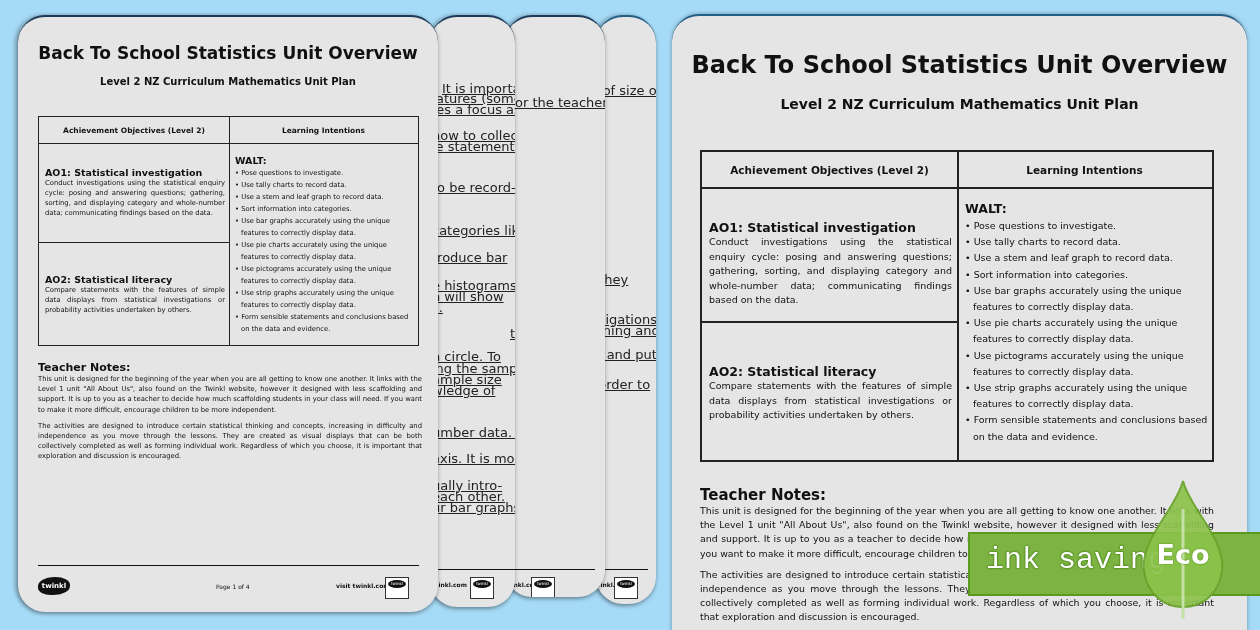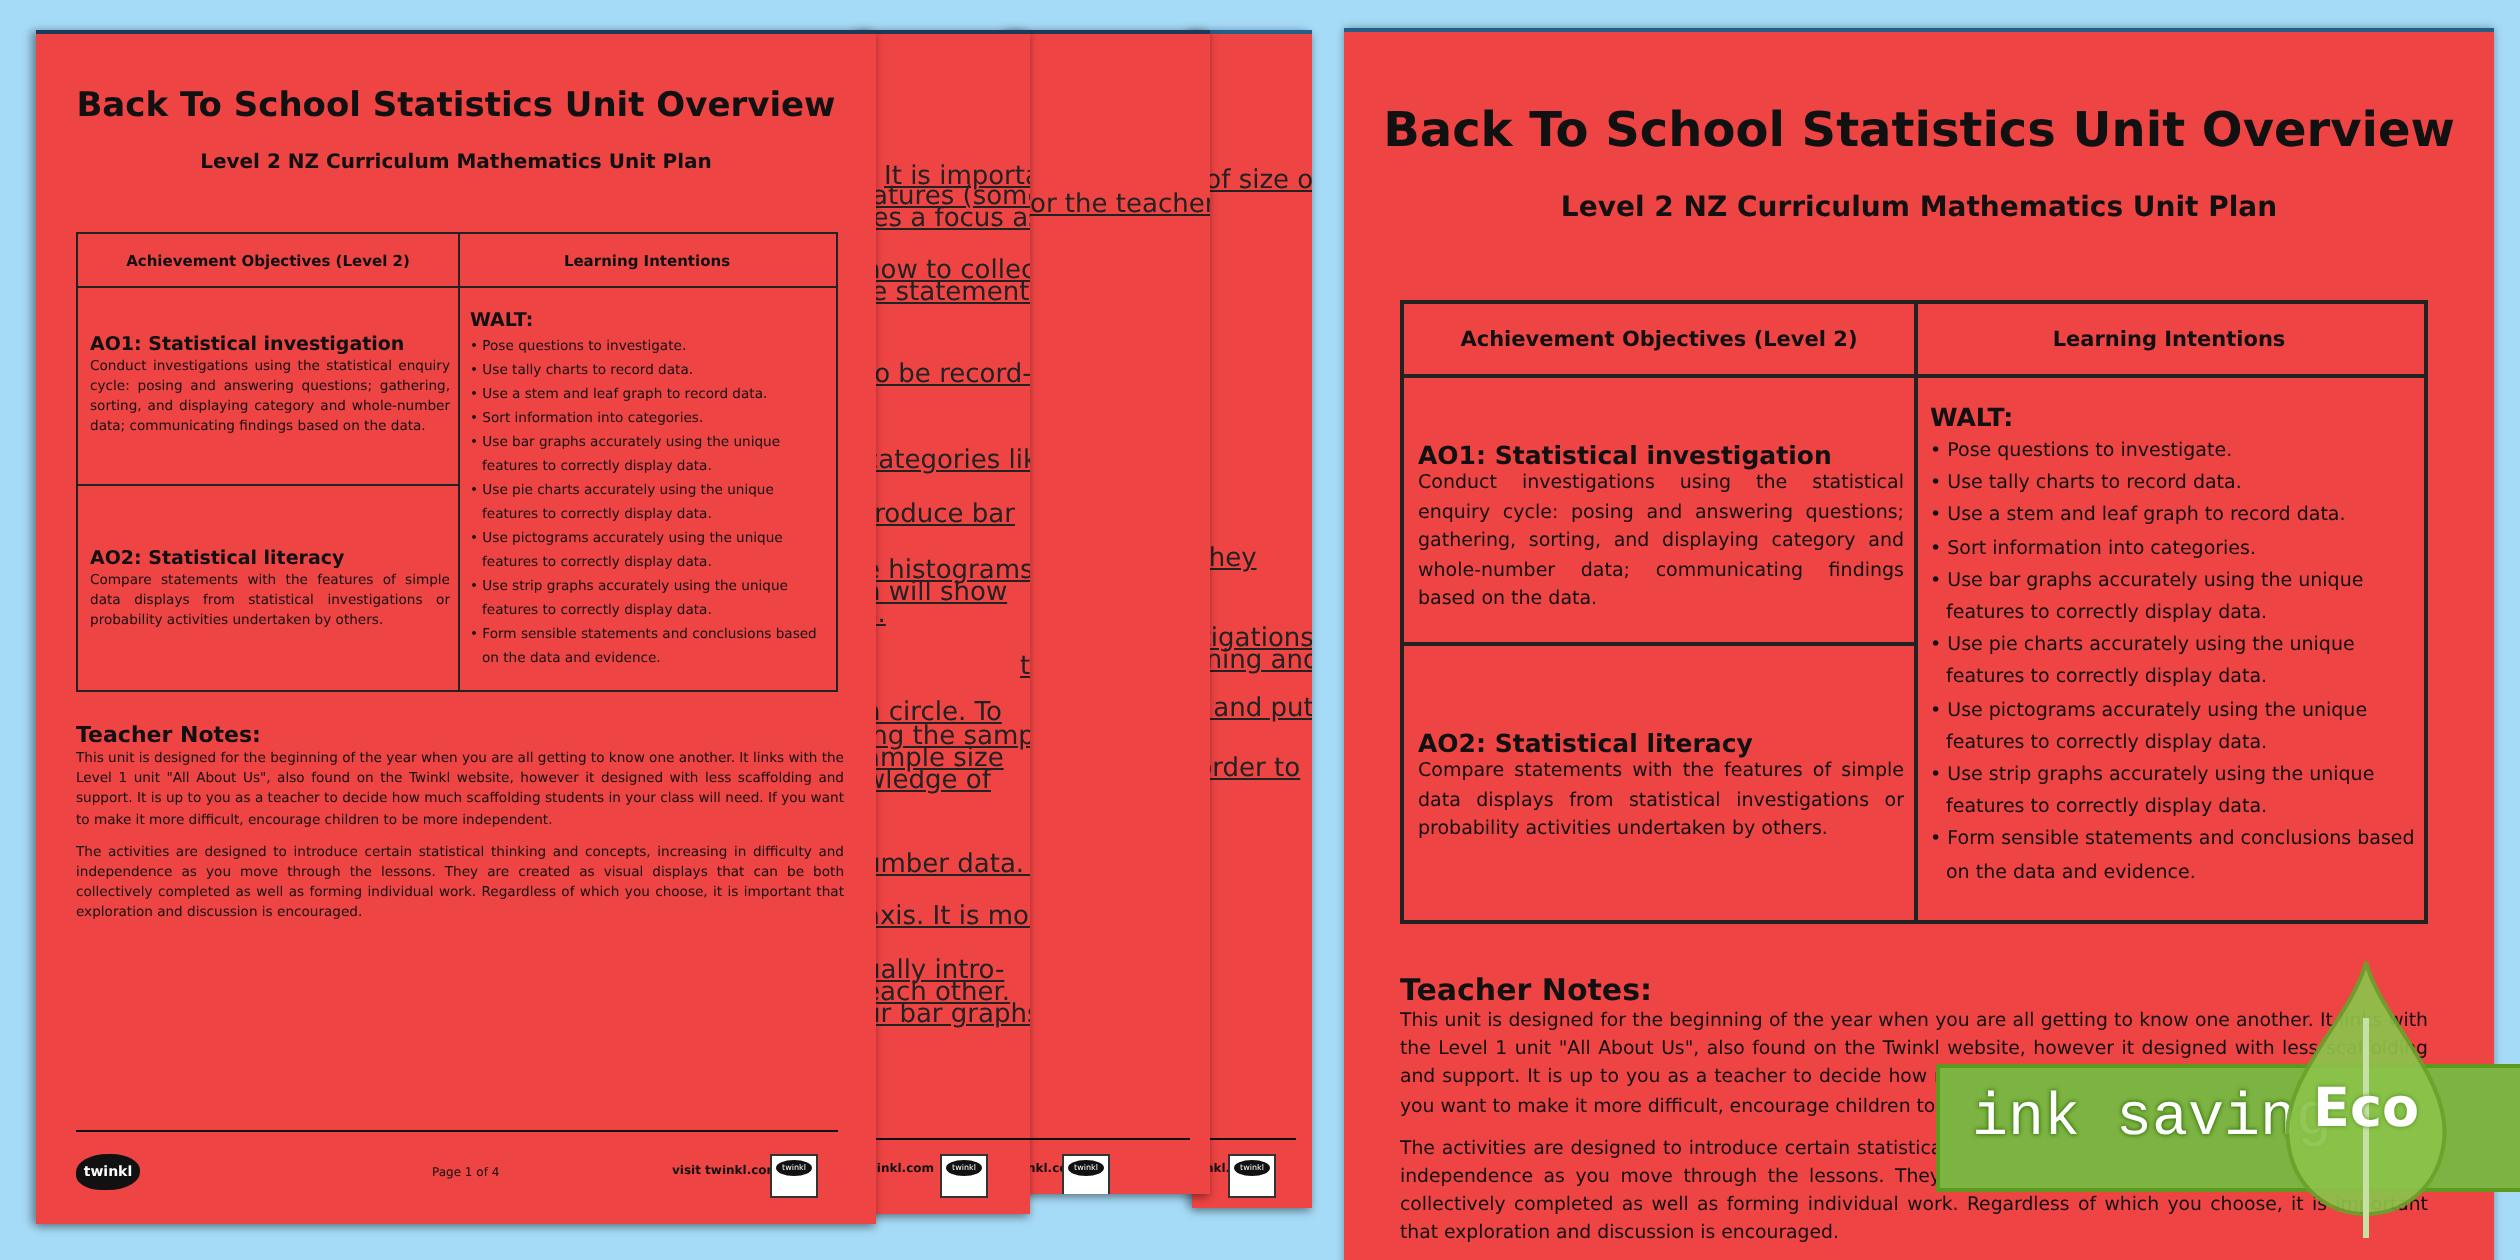--- a/index.html
+++ b/index.html
@@ -3,24 +3,25 @@
 <meta charset="utf-8">
 <style>
   html, body { margin:0; padding:0; }
   body {
     width:1260px; height:630px; overflow:hidden; position:relative;
     background:#a6dbf7;
     font-family:"DejaVu Sans", sans-serif;
     color:#111;
   }
   .page {
-    position:absolute; background:#ef4444;
+    position:absolute; background:#e5e5e5;
     box-shadow: -3px 0 4px rgba(0,0,0,0.25), 0 2px 4px rgba(0,0,0,0.3);
     border-top:2px solid #1d3a5a;
     overflow:hidden;
+    border-radius:27px;
   }
   
   #page-back3 { left:596px; top:15px; width:60px; height:587px; border-top:2px solid #245f88; }
   #page-back2 { left:505px; top:15px; width:100px; height:580px; }
   #page-back1 { left:430px; top:15px; width:85px; height:590px; }
   #page-front-small { left:18px; top:15px; width:420px; height:595px; }
   #page-large { left:672px; top:14px; width:575px; height:640px; border-top:2px solid #245f88; box-shadow:0 0 4px rgba(0,0,0,0.35); }
 
   .frag { position:absolute; font-size:13px; white-space:nowrap; color:#222;text-decoration:underline; }
 

